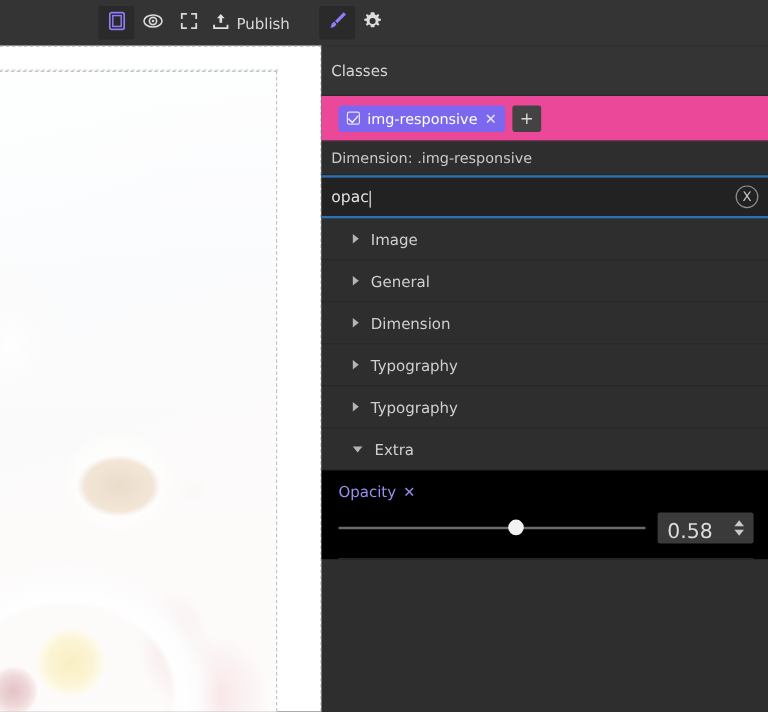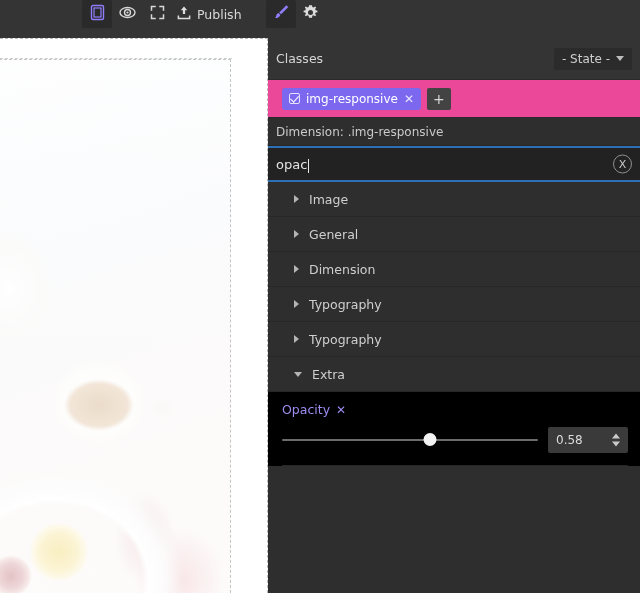--- a/index.html
+++ b/index.html
@@ -7,21 +7,21 @@
     width: 640px; height: 593px;
     background: #2b2b2b;
     font-family: "DejaVu Sans", "Liberation Sans", sans-serif;
     overflow: hidden;
   }
 
   
   #toolbar {
     position: absolute; left: 0; top: 0; width: 640px; height: 38px;
     background: #343434;
-    display: flex; align-items: flex-start;
+    display: flex; align-items: center;
   }
   .tb-group { display: flex; align-items: center; }
   #tb-left-spacer { width: 82px; height: 1px; }
   .tb-btn {
     width: 30px; height: 28px;
     display: flex; align-items: center; justify-content: center;
     border-radius: 2px;
     color: #d8d8d8;
   }
   .tb-btn.active { background: #2a2a2a; }
@@ -202,22 +202,22 @@
     background: #6b6b6b; border-radius: 1px;
   }
   #slider-thumb {
     position: absolute; top: 2px; width: 13px; height: 13px;
     background: #f2f2f2; border-radius: 50%;
     transform: translateX(-50%);
   }
   #number-field {
     position: relative; width: 80px; height: 26px;
     background: #3a3a3a; border-radius: 2px;
-    display: flex; align-items: center; padding-left: 8px;
-    color: #dcdcdc; font-size: 12px;
+    display: flex; align-items: flex-end; padding-left: 8px;
+    color: #dcdcdc; font-size: 17px;
   }
   #stepper {
     position: absolute; right: 8px; top: 50%; transform: translateY(-50%);
     display: flex; flex-direction: column; gap: 3px;
   }
   .step-up {
     width: 0; height: 0;
     border-left: 4px solid transparent; border-right: 4px solid transparent;
     border-bottom: 5px solid #c9c9c9;
   }
@@ -303,24 +303,20 @@
       <div id="photo"></div>
       <div id="photo-shade"></div>
     </div>
   </div>
 </div>
 
 <div id="panel">
 
   <div class="panel-row-classes">
     <span id="classes-label">Classes</span>
-    <div id="state-select">
-      <span>- State -</span>
-      <span class="caret-down"></span>
-    </div>
   </div>
 
   <div class="panel-row-tags">
     <div class="class-tag">
       <span class="tag-check"></span>
       <span>img-responsive</span>
       <span class="tag-x">✕</span>
     </div>
     <div class="add-class-btn">+</div>
   </div>

